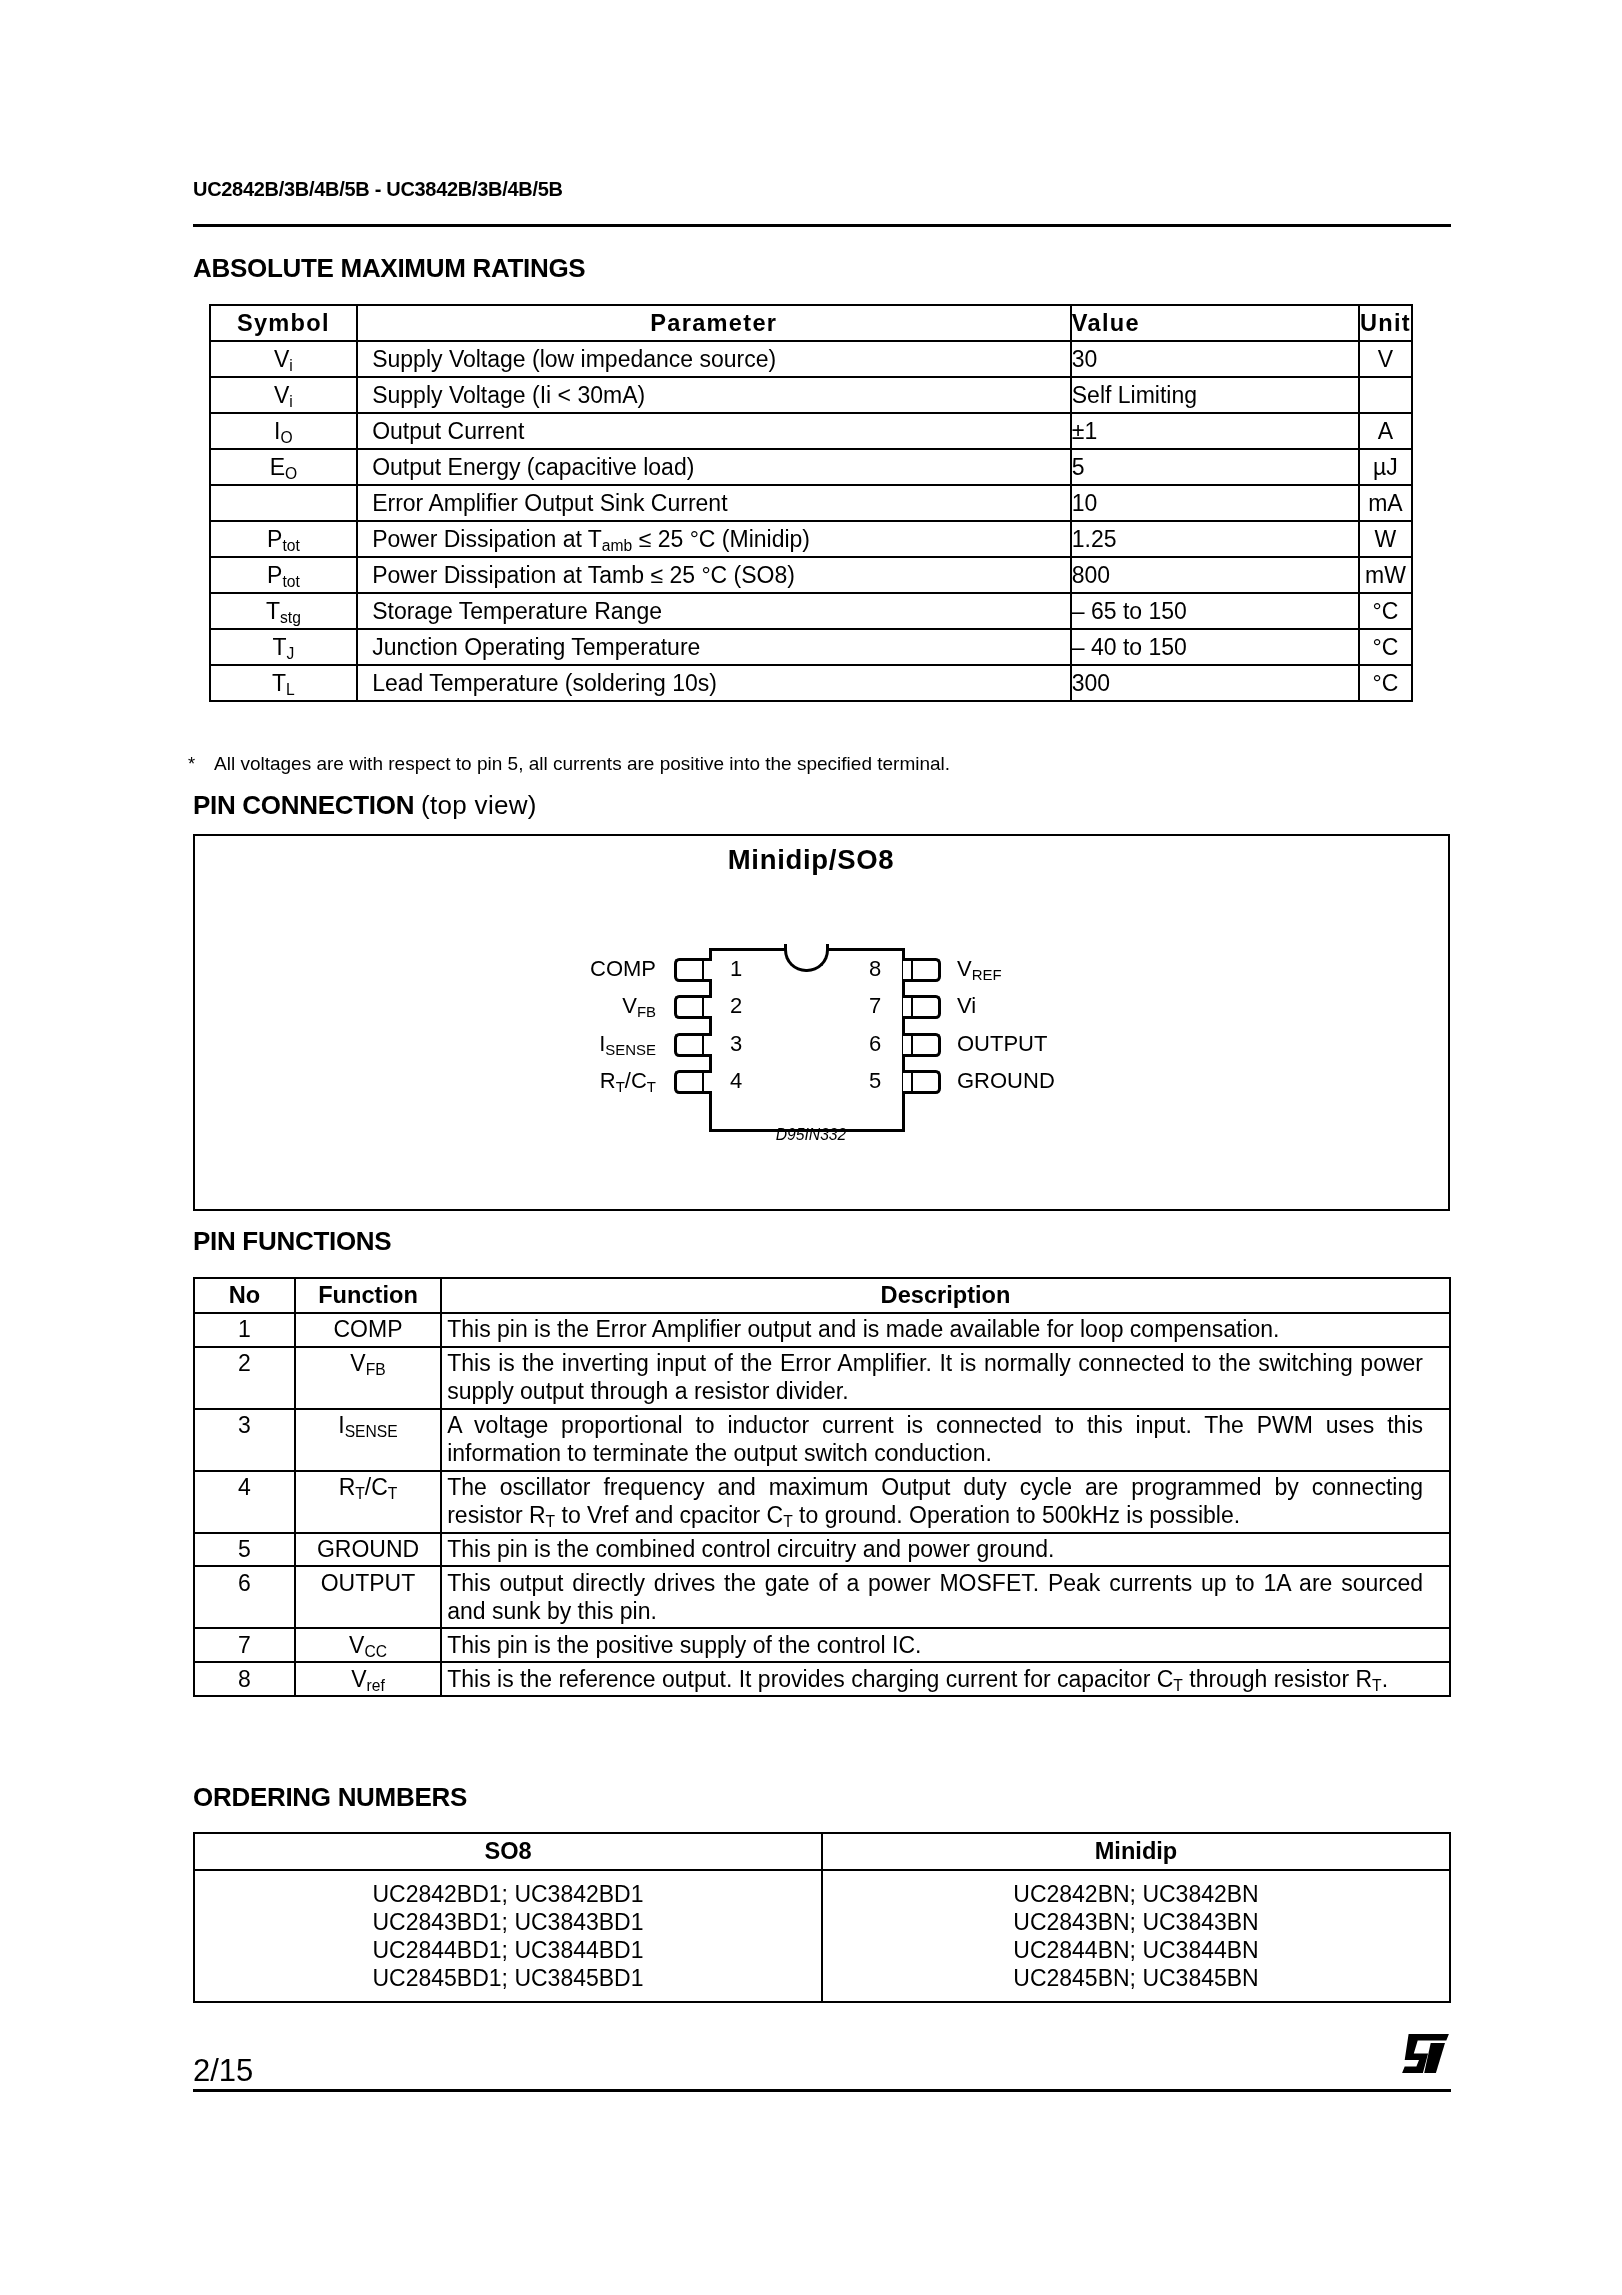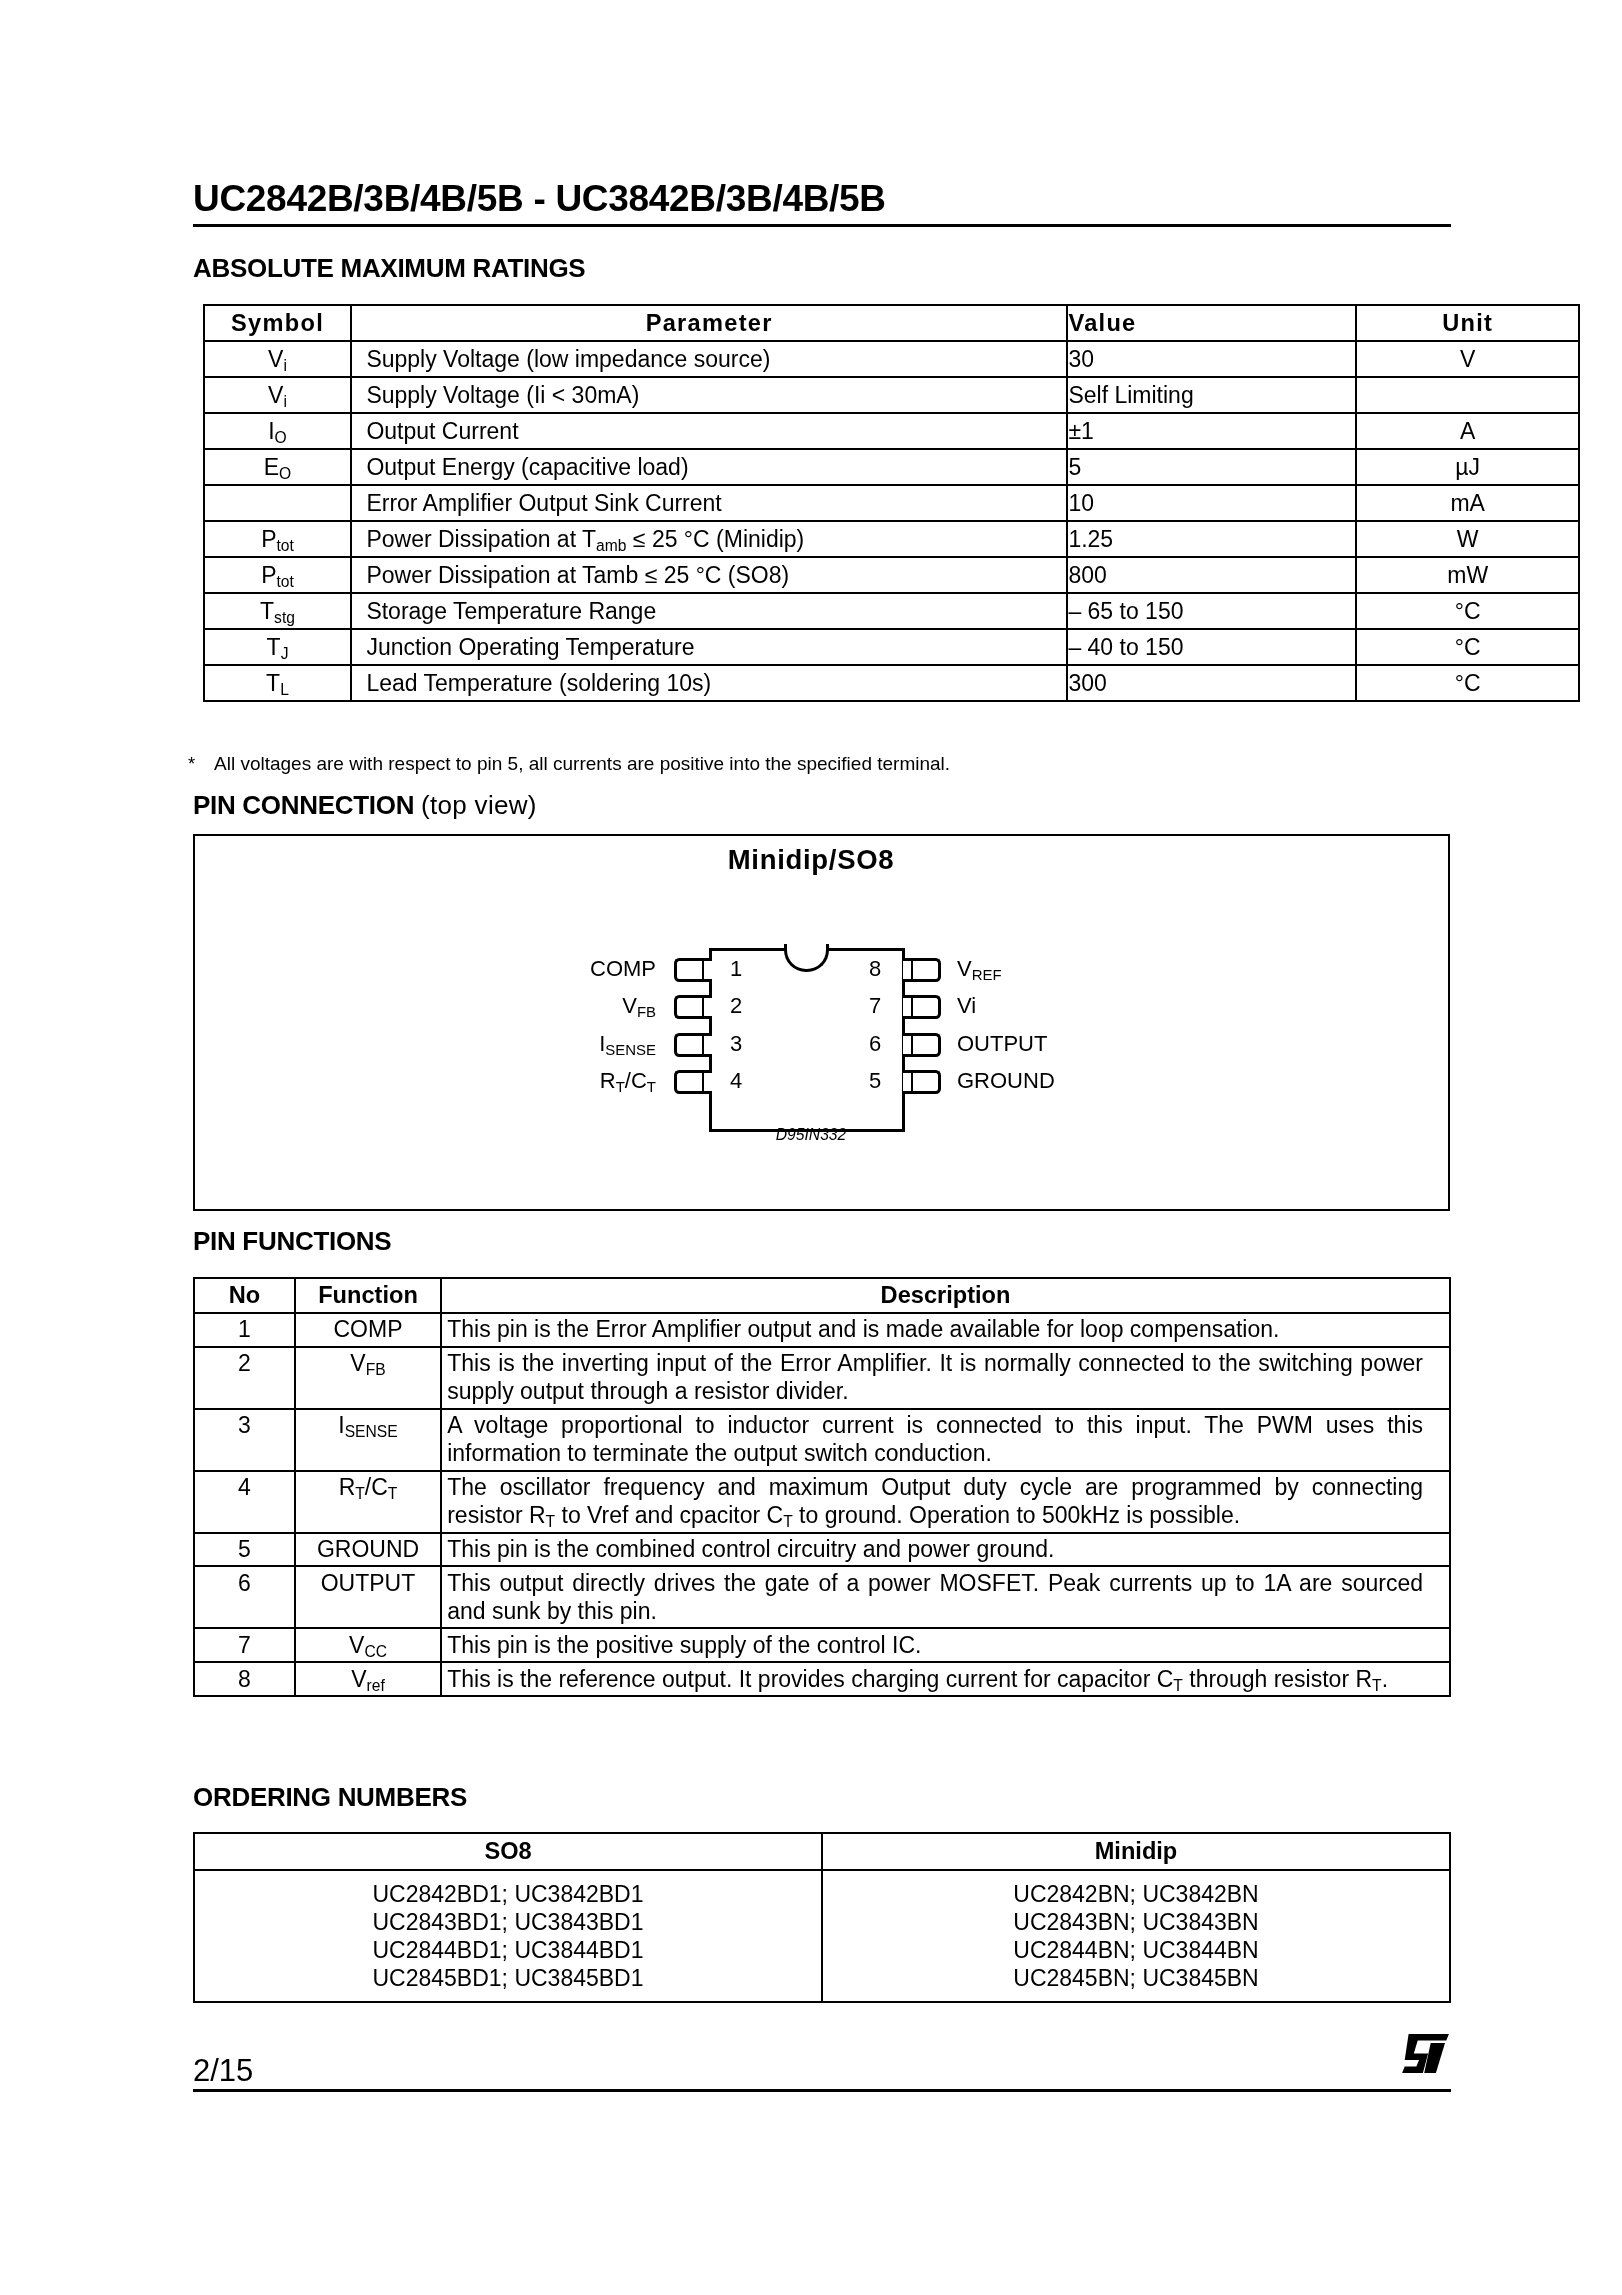--- a/index.html
+++ b/index.html
@@ -1,30 +1,30 @@
 <!DOCTYPE html>
 <html style="font-size:10.5px"><head>
 <meta charset="utf-8">
 <style>
   html, body { margin: 0; padding: 0; background: #ffffff; }
   body { width: 1622px; height: 2295px; position: relative; overflow: hidden;
          font-family: "Liberation Sans", sans-serif; color: #000; }
   .abs { position: absolute; }
-  .doc-title { left: 193px; top: 178px; font-size: 37px; font-weight: bold; letter-spacing: -0.3px; }
+  .doc-title { left: 193px; top: 178px; font-size: 20px; font-weight: bold; letter-spacing: -0.3px; }
   .rule { left: 193px; width: 1258px; height: 2.6px; background: #000; }
   .section-title { left: 193px; font-size: 26px; font-weight: bold; letter-spacing: -0.3px; }
   .section-title .light { font-weight: normal; letter-spacing: 0.3px; }
 
   table { border-collapse: collapse; position: absolute; }
   td, th { border: 2.6px solid #000; padding: 0; font-size: 23px; font-weight: normal; }
   th { font-weight: bold; }
   sub { font-size: 0.68em; vertical-align: -0.28em; line-height: 0; }
 
   
-  #amr { left: 203px; top: 304px; width: 1377px; }
+  #amr { left: 209px; top: 304px; width: 1204px; }
   #amr th { height: 34px; letter-spacing: 1.3px; font-size: 23.6px; }
   #amr td { height: 34px; }
   #amr .c-sym { width: 145px; text-align: center; }
   #amr .c-par { width: 700px; text-align: left; padding-left: 14.4px; }
   #amr .c-val { width: 287px; text-align: left; }
   #amr .c-unit { text-align: center; }
 
   .footnote { left: 188px; top: 753px; font-size: 19px; }
   .footnote .star { display: inline-block; width: 26px; vertical-align: top; font-size: 18.3px; }
 

